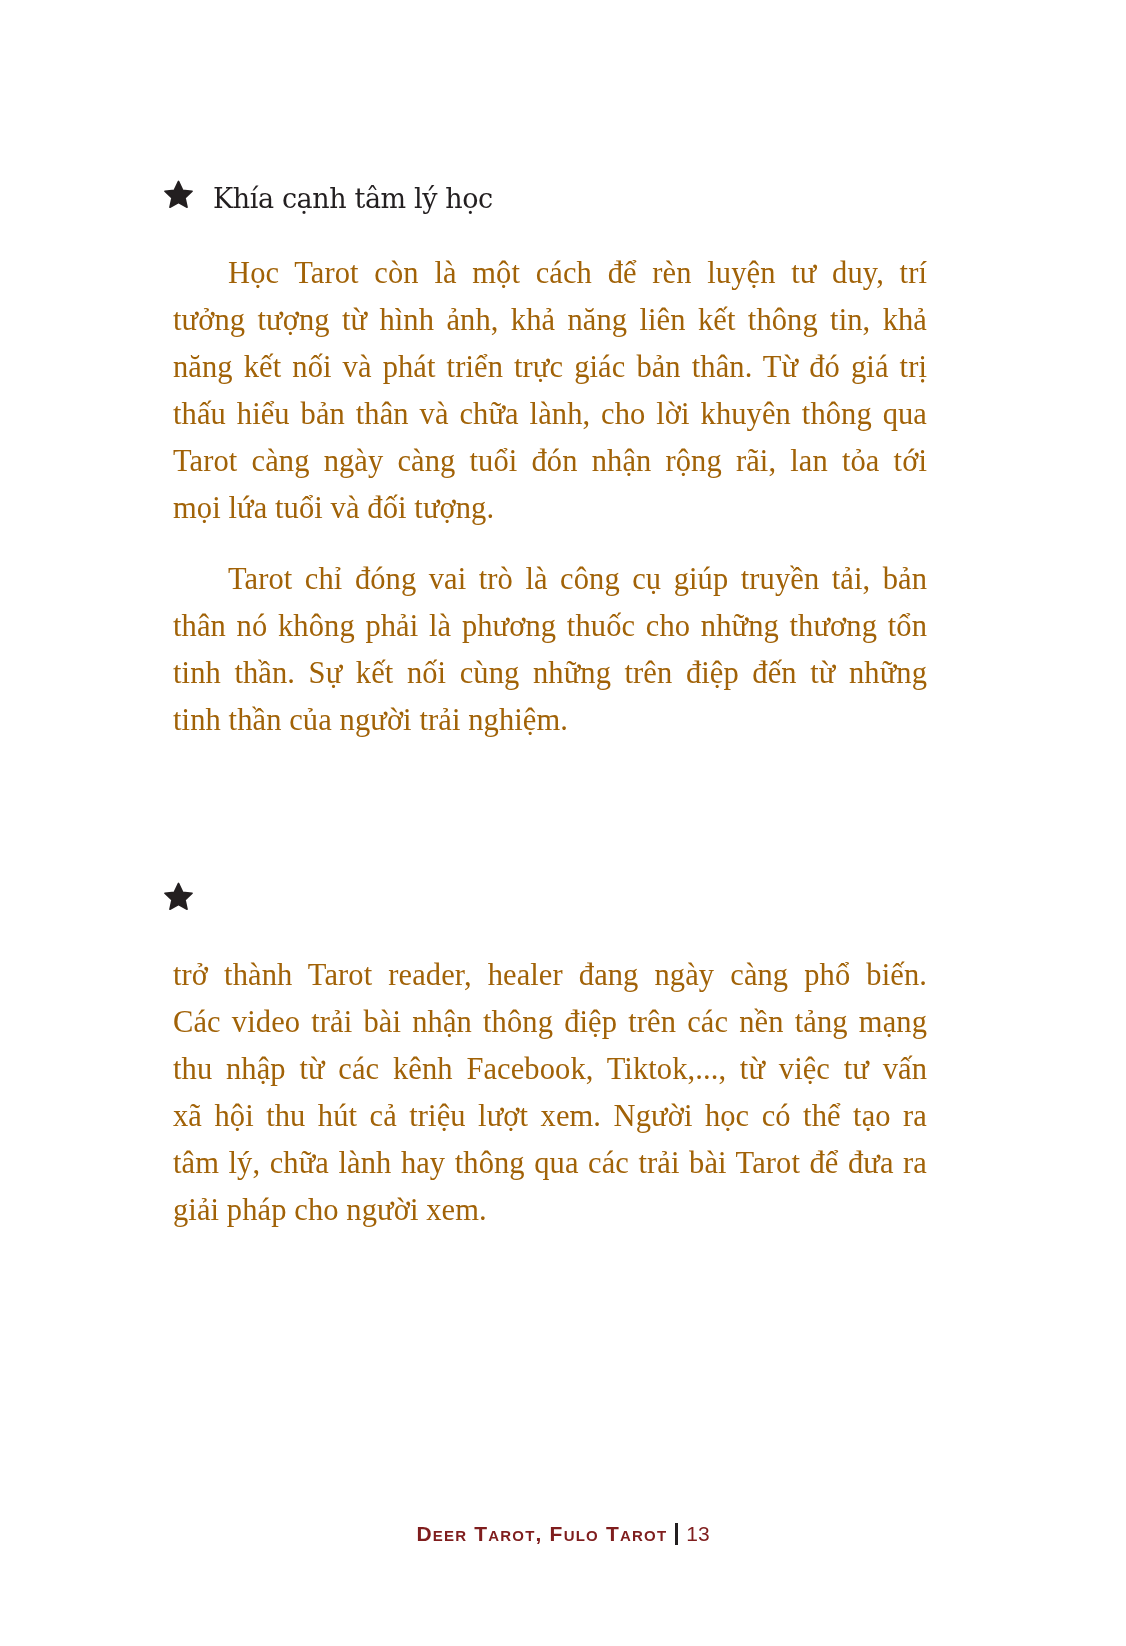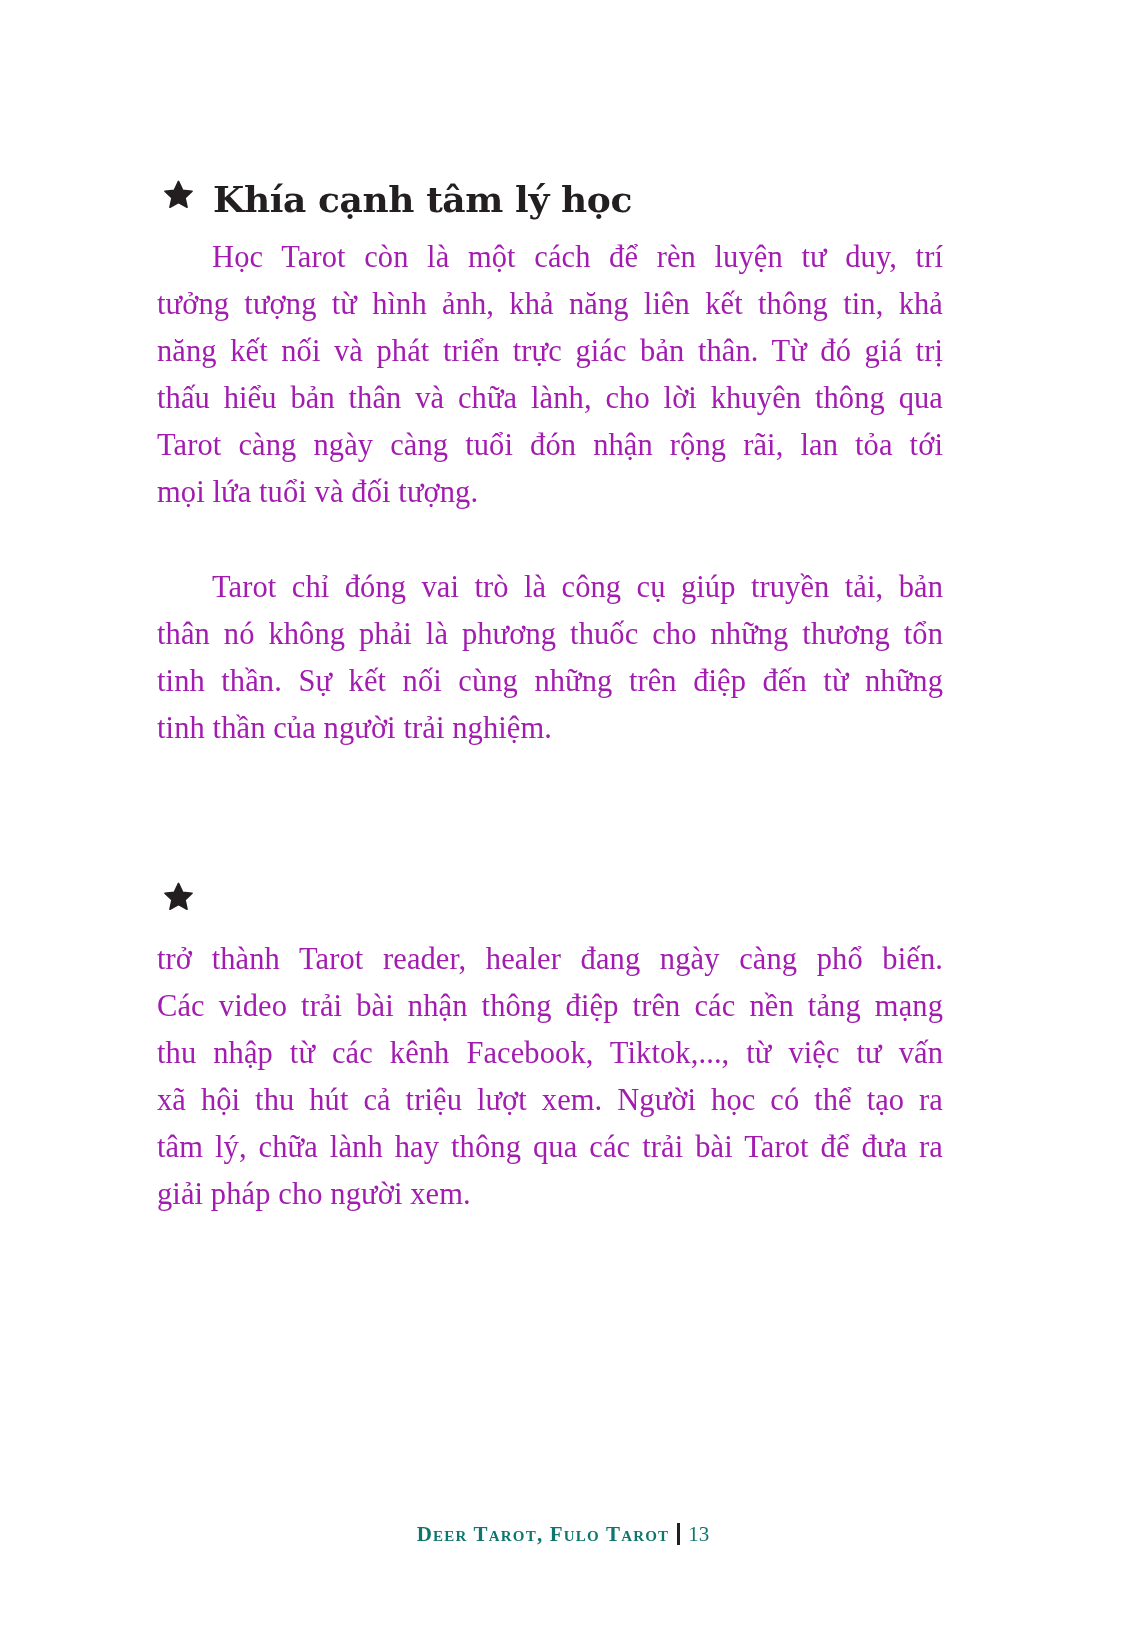--- a/index.html
+++ b/index.html
@@ -36,61 +36,61 @@
       width: 33px;
       height: 32px;
       margin-left: 5px;
       margin-right: 18px;
       display: inline-block;
       flex: 0 0 auto;
     }
     .star svg { display: block; width: 100%; height: 100%; }
     .heading-text {
       font-family: "DejaVu Serif", "Liberation Serif", serif;
-      font-weight: bold;
-      font-size: 36px;
+      font-weight: normal;
+      font-size: 27px;
       letter-spacing: -0.4px;
       white-space: nowrap;
       margin-top: 7px;
     }
     .para {
-      margin: 0;
+      margin: 16px;
       font-family: "Liberation Serif", "DejaVu Serif", serif;
       font-size: 30.5px;
       line-height: 47px;
       text-align: justify;
       text-align-last: left;
       text-indent: 55px;
       letter-spacing: 0.1px;
-      color: #a21caf;
+      color: #a16207;
     }
     .line {
       display: block;
       white-space: nowrap;
       text-align: justify;
       text-align-last: justify;
     }
     .line.last {
       text-align-last: left;
     }
     .line.first { padding-left: 55px; }
     .para-lines { text-indent: 0; }
 
     .footer {
       position: absolute;
       top: 1522px;
       left: 0;
       width: 1126px;
       text-align: center;
-      font-family: Liberation Serif, serif;
+      font-family: Liberation Sans, sans-serif;
       font-size: 21px;
       font-weight: bold;
       letter-spacing: 1.2px;
       font-variant: small-caps;
-      color: #0f766e;
+      color: #7f1d1d;
     }
     .footer .sep {
       display: inline-block;
       width: 3px;
       height: 22px;
       background: #231f20;
       vertical-align: -4px;
       margin: 0 8px 0 8px;
     }
     .footer .pageno {
@@ -119,21 +119,21 @@
     <p class="para para-lines">
       <span class="line first">Học Tarot còn là một cách để rèn luyện tư duy, trí</span>
       <span class="line">tưởng tượng từ hình ảnh, khả năng liên kết thông tin, khả</span>
       <span class="line">năng kết nối và phát triển trực giác bản thân. Từ đó giá trị</span>
       <span class="line">thấu hiểu bản thân và chữa lành, cho lời khuyên thông qua</span>
       <span class="line">Tarot càng ngày càng tuổi đón nhận rộng rãi, lan tỏa tới</span>
       <span class="line last">mọi lứa tuổi và đối tượng.</span>
     </p>
   </div>
 
-  <div class="section" style="top:564px;">
+  <div class="section" style="top:540px;">
     <p class="para para-lines">
       <span class="line first">Tarot chỉ đóng vai trò là công cụ giúp truyền tải, bản</span>
       <span class="line">thân nó không phải là phương thuốc cho những thương tổn</span>
       <span class="line">tinh thần. Sự kết nối cùng những trên điệp đến từ những</span>
       <span class="line last">tinh thần của người trải nghiệm.</span>
     </p>
   </div>
 
   <div class="section" style="top:877px;">
     <h2 class="heading">

